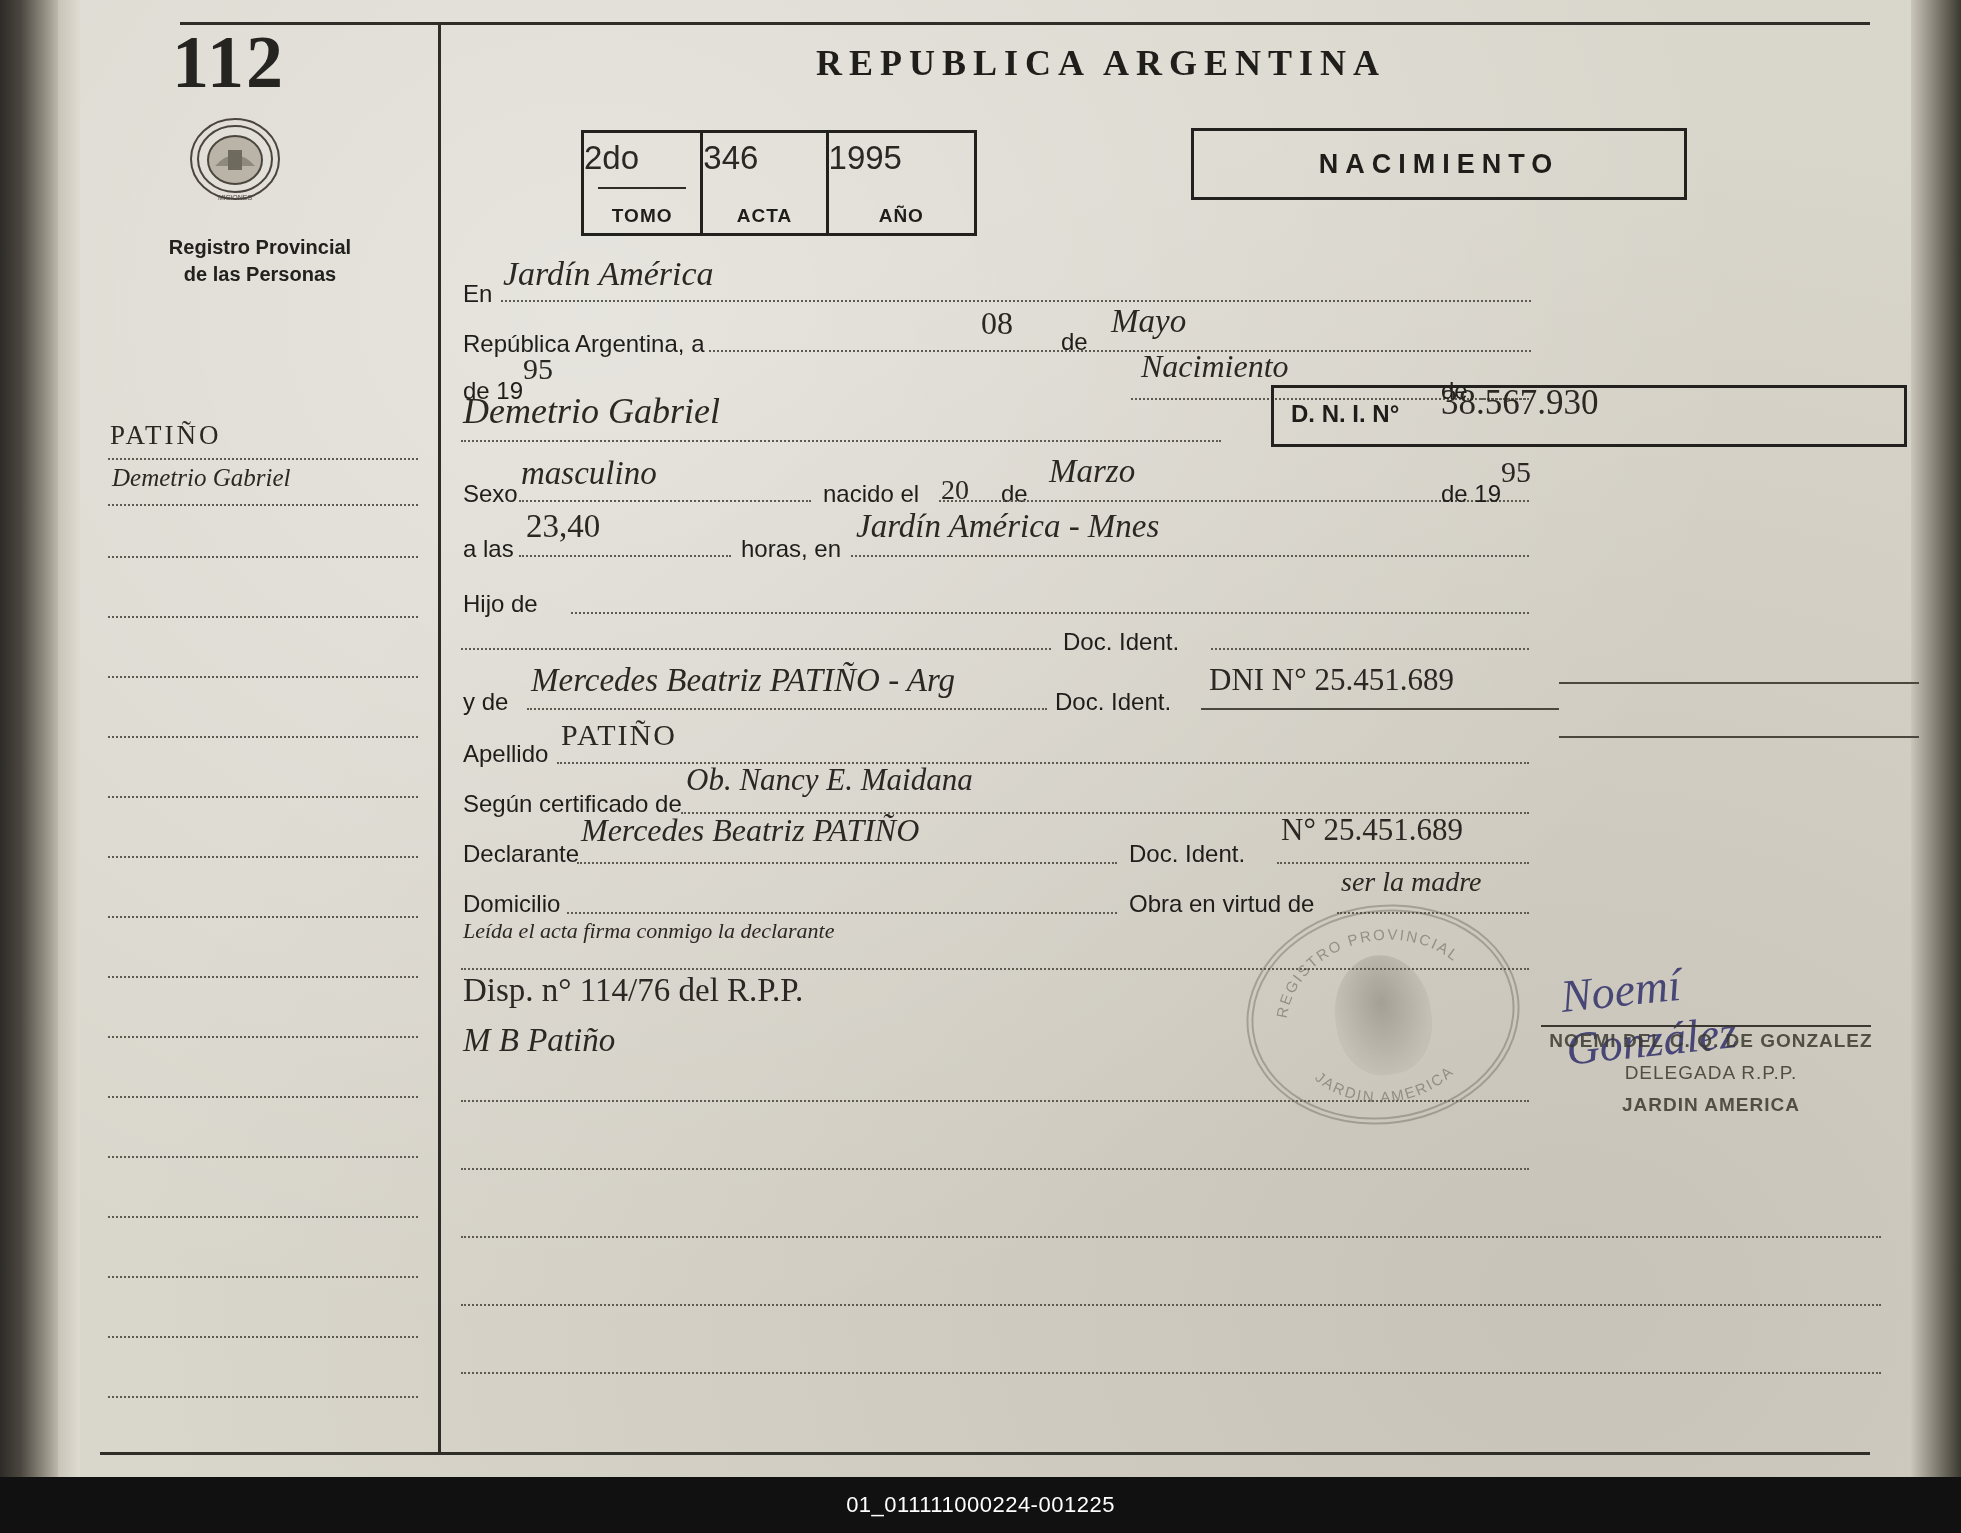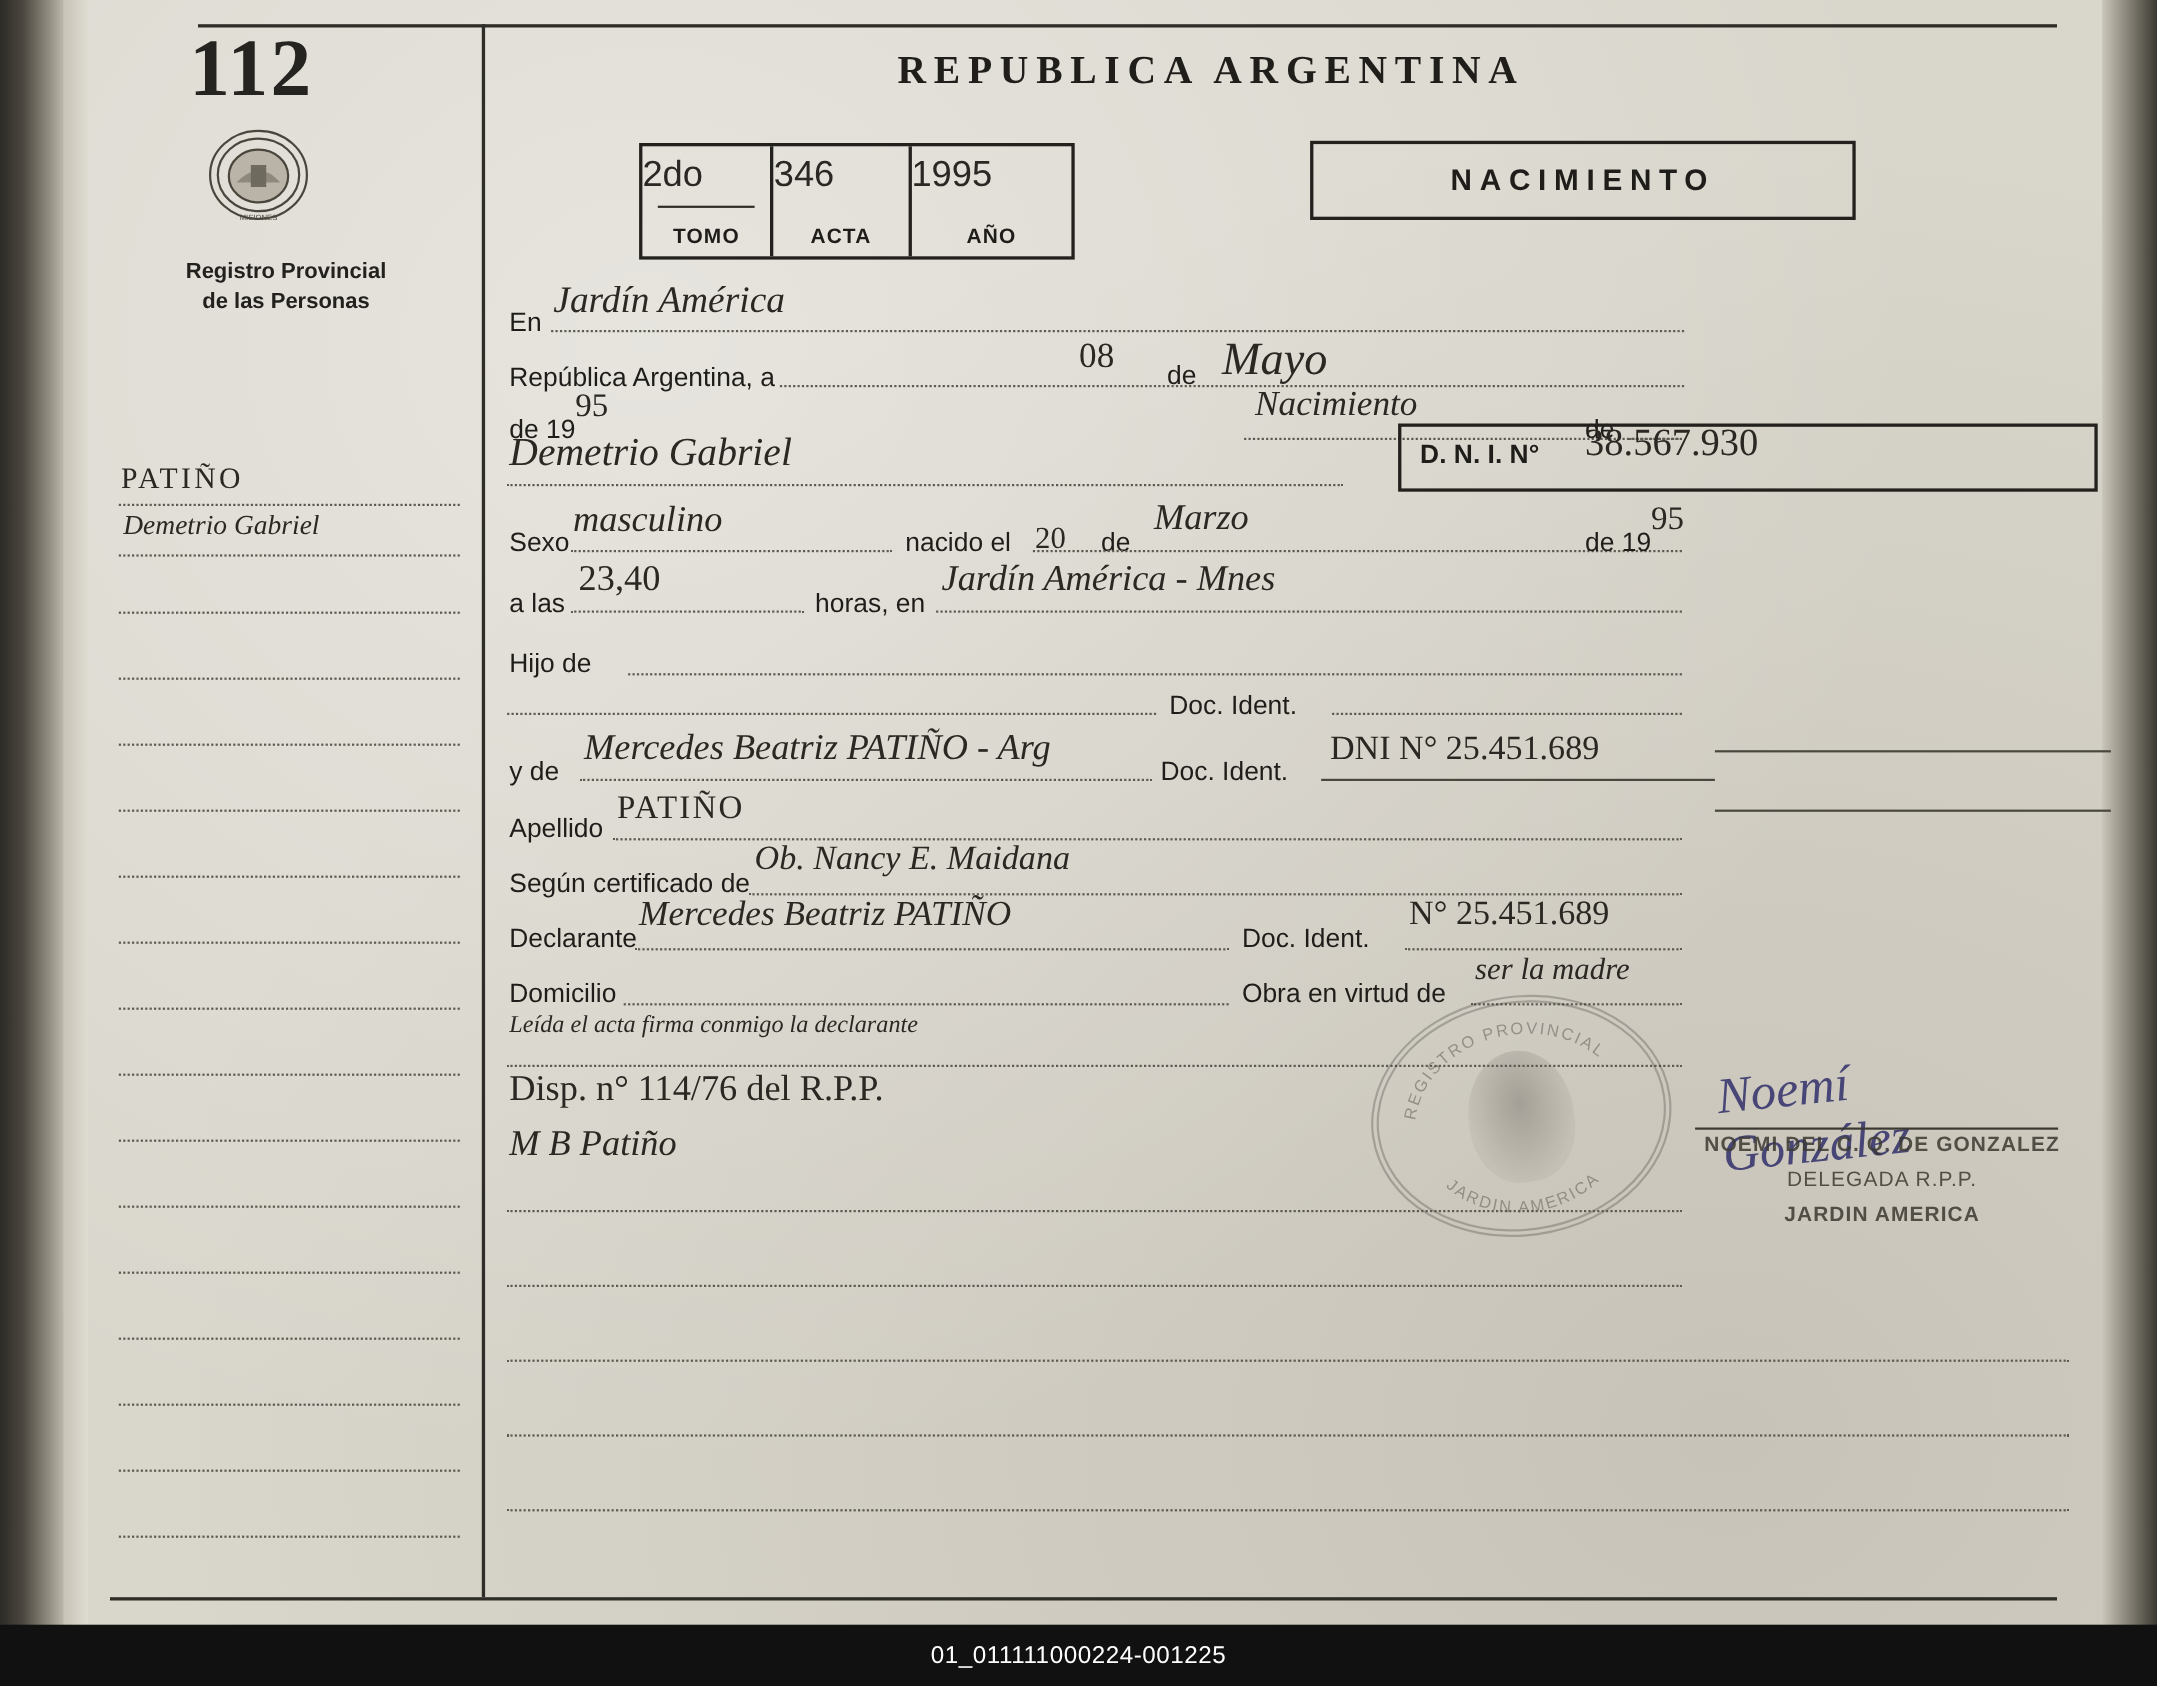--- a/index.html
+++ b/index.html
@@ -238,21 +238,21 @@
       </div>
 
       <div class="lbl" style="left:22px;top:280px;">En</div>
       <div class="hw" style="left:62px;top:255px;font-size:34px;">Jardín América</div>
       <div class="rule" style="left:60px;top:300px;width:1030px;"></div>
 
       <div class="lbl" style="left:22px;top:330px;">República Argentina, a</div>
       <div class="rule" style="left:268px;top:350px;width:822px;"></div>
       <div class="hw" style="left:540px;top:305px;font-size:32px;font-style:normal;">08</div>
       <div class="lbl" style="left:620px;top:328px;">de</div>
-      <div class="hw" style="left:670px;top:303px;font-size:42px;">Mayo</div>
+      <div class="hw" style="left:670px;top:303px;font-size:33px;">Mayo</div>
 
       <div class="lbl" style="left:22px;top:377px;">de 19</div>
       <div class="hw" style="left:82px;top:352px;font-size:30px;font-style:normal;">95</div>
       <div class="rule" style="left:690px;top:398px;width:398px;"></div>
       <div class="hw" style="left:700px;top:348px;font-size:32px;">Nacimiento</div>
       <div class="lbl" style="left:1000px;top:377px;">de</div>
       <div class="rule" style="left:1040px;top:398px;width:48px;"></div>
 
       <div class="hw" style="left:22px;top:390px;font-size:36px;">Demetrio Gabriel</div>
       <div class="rule" style="left:20px;top:440px;width:760px;"></div>

